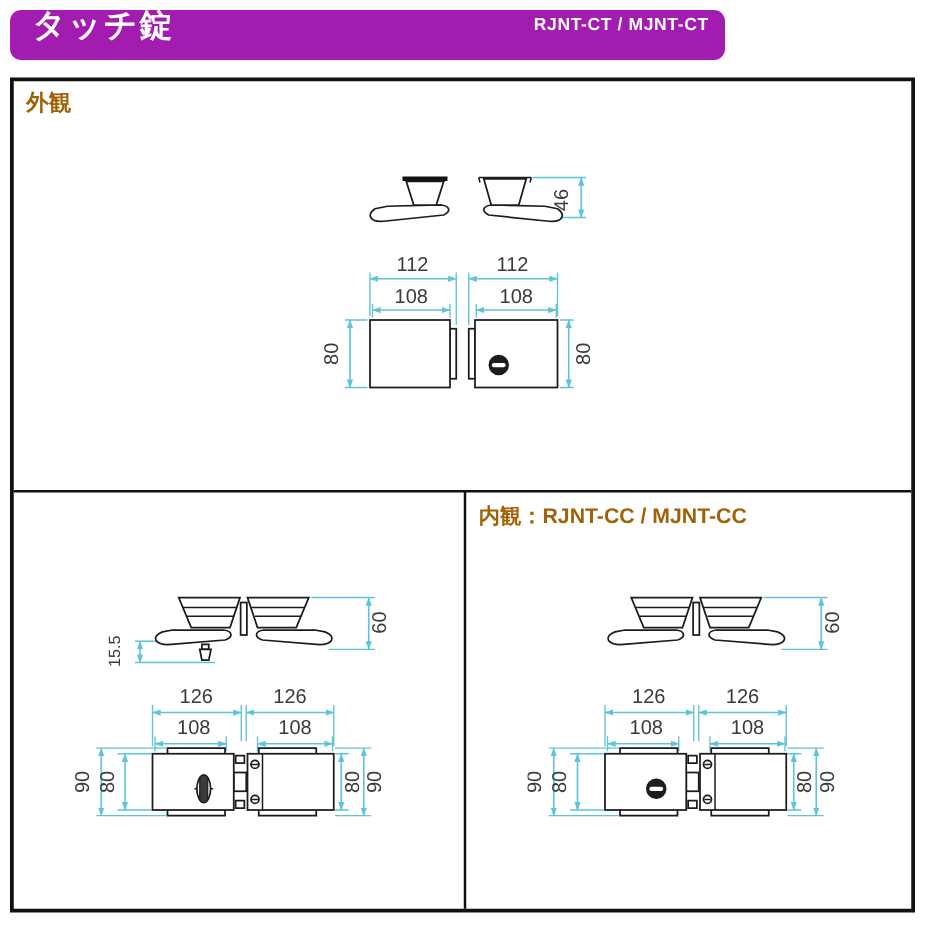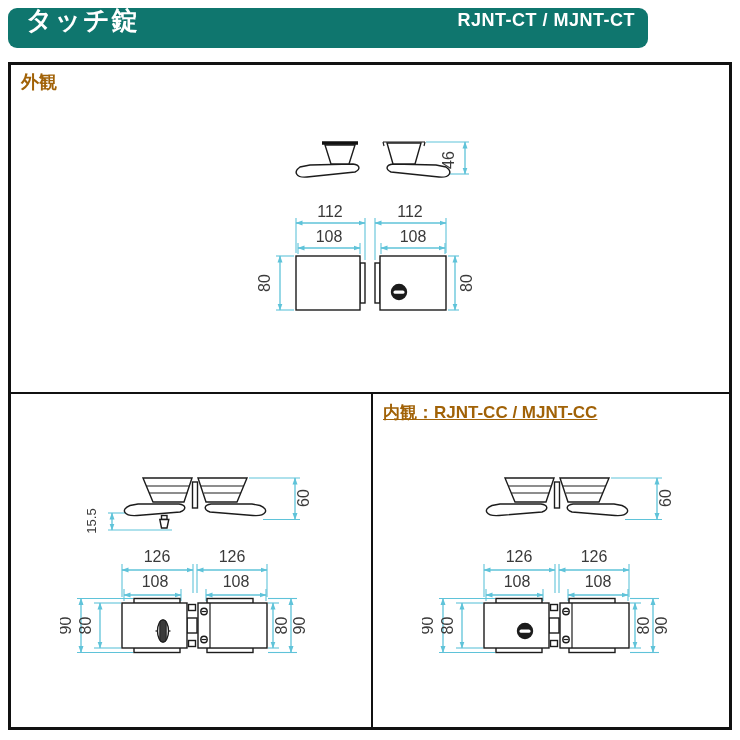--- a/index.html
+++ b/index.html
@@ -2,38 +2,38 @@
 <html><head>
 <meta charset="utf-8">
 <style>
   html,body { margin:0; padding:0; background:#ffffff; }
   #page {
     position:relative; width:740px; height:740px; background:#ffffff;
     font-family:"Liberation Sans","DejaVu Sans",sans-serif; overflow:hidden;
   }
   
   #header-bar {
-    position:absolute; left:8px; top:8px; width:640px; height:40px;
-    background:#0f766e; border-radius:9px; box-sizing:border-box;
+    position:absolute; left:8px; top:8px; width:572px; height:40px;
+    background:#a21caf; border-radius:9px; box-sizing:border-box;
     display:flex; align-items:center; justify-content:space-between;
     padding:0 13px 16px 18px;
   }
   #product-title { color:#fff; font-size:26px; font-weight:bold; letter-spacing:2px; }
-  #model-codes { color:#fff; font-size:18px; font-weight:bold; line-height:1.13; text-align:right; letter-spacing:0.5px; }
+  #model-codes { color:#fff; font-size:14px; font-weight:bold; line-height:1.13; text-align:right; letter-spacing:0.5px; }
   
   #content-frame {
     position:absolute; left:8px; top:62px; width:724px; height:668px;
     box-sizing:border-box; border:3px solid #111; background:#fff;
   }
   #h-divider { position:absolute; left:0; top:327px; width:100%; height:2px; background:#111; }
   #v-divider { position:absolute; left:360px; top:327px; bottom:0; width:2px; background:#111; }
   .lbl { position:absolute; font-weight:bold; color:#a16207; white-space:nowrap; }
   #lbl-ext { left:21px; top:70px;  font-size:18px; }
   #lbl-ct  { left:21px; top:401px; font-size:17px; }
-  #lbl-cc  { left:383px; top:401px; font-size:17px;text-decoration:underline; }
+  #lbl-cc  { left:383px; top:401px; font-size:17px; }
   
   .s  { stroke:#1c1c1c; stroke-width:1.4; fill:#fff; }
   .sf { stroke:#1c1c1c; stroke-width:1.4; fill:#1c1c1c; }
   .sl { stroke:#1c1c1c; stroke-width:1.2; fill:none; }
   .cap { stroke:#111; stroke-width:3.6; fill:none; }
   .dim { stroke:#5fc3d9; stroke-width:1.3; fill:none; }
   .ext { stroke:#5fc3d9; stroke-width:1.1; fill:none; }
   .dt  { font-family:"Liberation Sans","DejaVu Sans",sans-serif; font-size:16px; fill:#3a3a3a; }
   .dts { font-family:"Liberation Sans","DejaVu Sans",sans-serif; font-size:13px; fill:#3a3a3a; }
   svg { position:absolute; }

